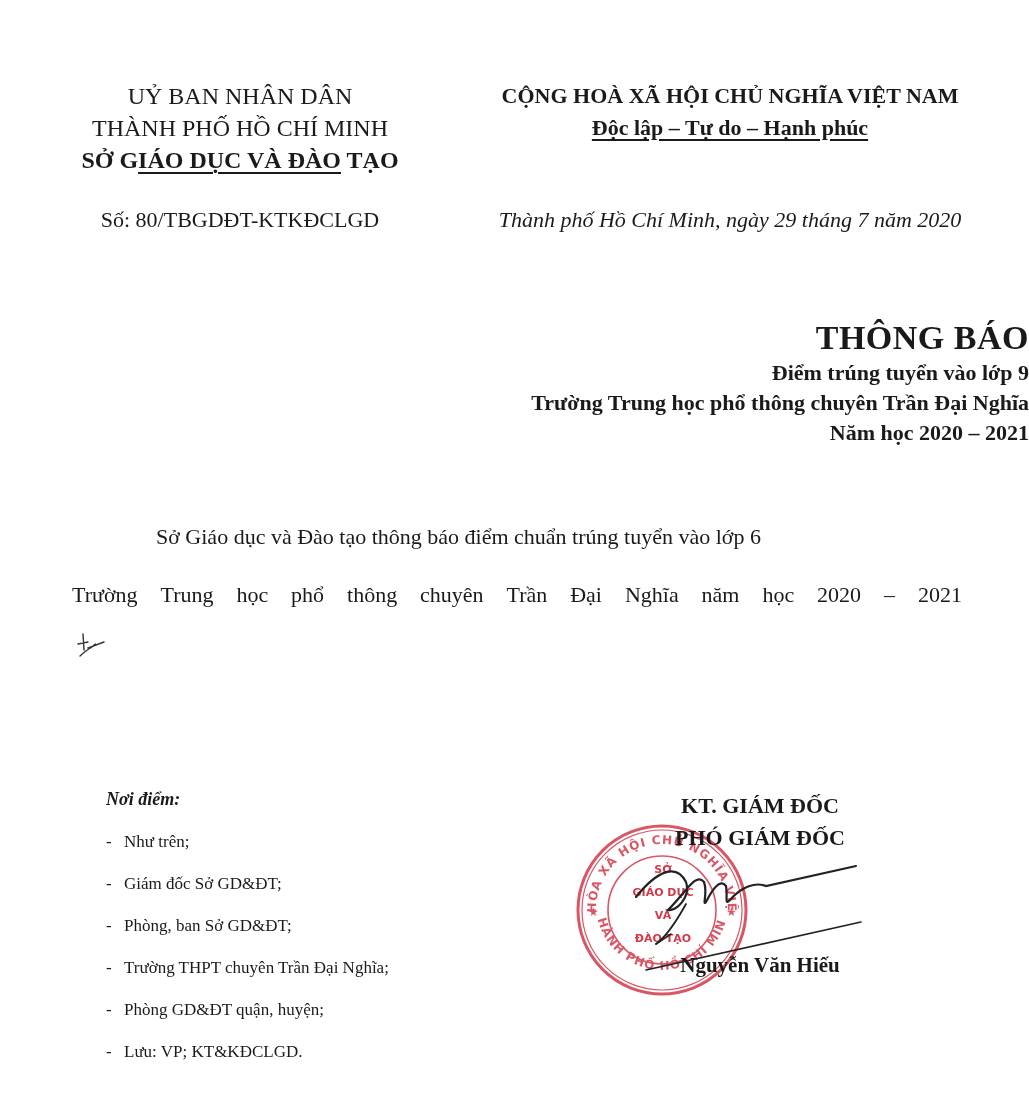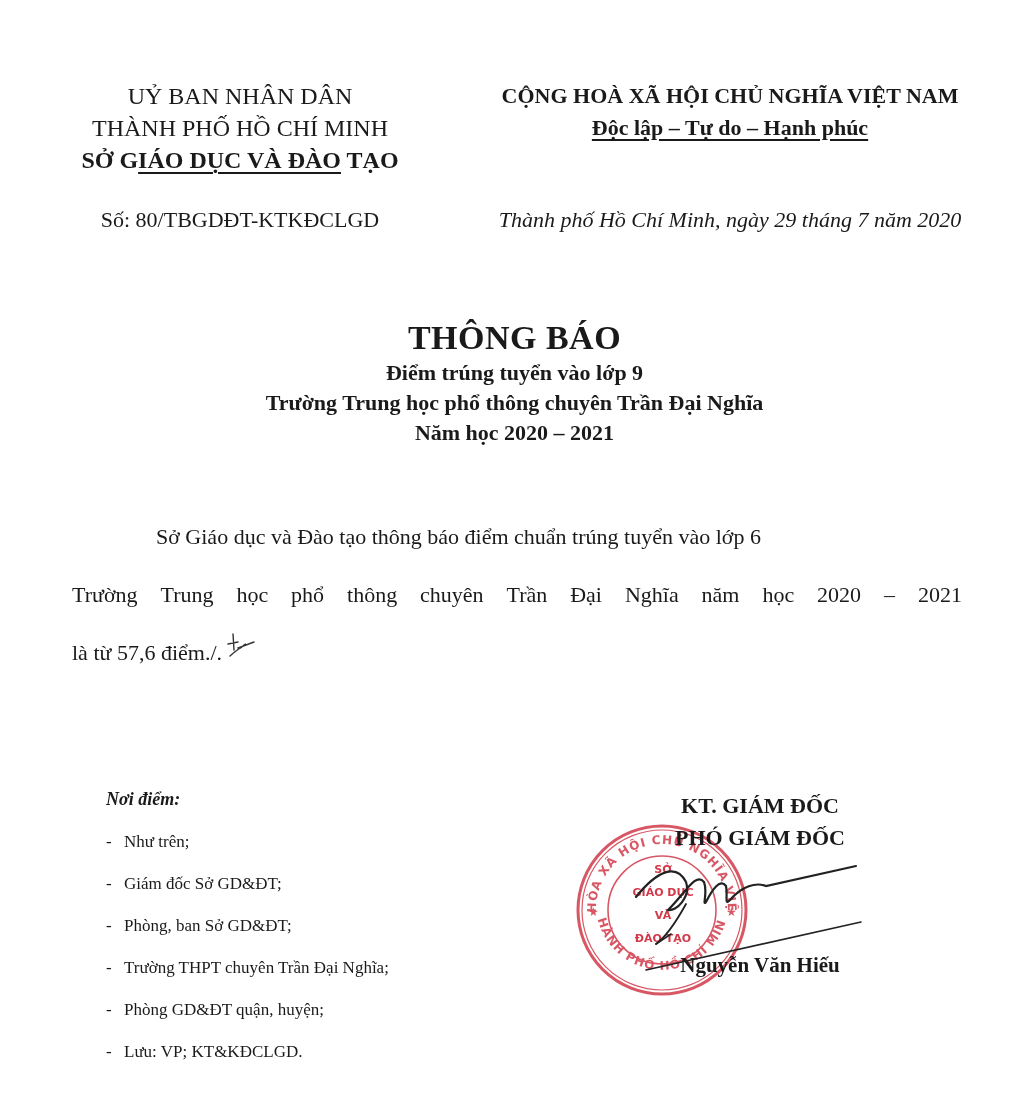--- a/index.html
+++ b/index.html
@@ -49,20 +49,21 @@
   #doc-date {
     left: 440px; top: 204px; width: 580px;
     font-size: 22px; line-height: 32px;
     font-style: italic;
   }
 
   
   #title-block {
     left: 0; top: 318px; width: 1029px;
     font-weight: bold;
+    text-align: right;
   }
   #title-main {
     font-size: 34px; line-height: 40px;
     letter-spacing: 0.5px;
   }
   .title-sub {
     font-size: 22px; line-height: 30px;
   }
 
   
@@ -156,21 +157,20 @@
     <span>Trần</span>
     <span>Đại</span>
     <span>Nghĩa</span>
     <span>năm</span>
     <span>học</span>
     <span>2020</span>
     <span>–</span>
     <span>2021</span>
   </div>
   <div id="body-line3">
-    <span>là từ 57,6 điểm./.</span>
     <span class="initial-mark">
       <svg width="34" height="30" viewBox="0 0 34 30">
         <path d="M4 14 L14 12 M9 4 L10 20 M6 26 C10 22 16 18 22 14 C18 16 16 20 14 18 L30 12" fill="none" stroke="#333" stroke-width="1.4" stroke-linecap="round"></path>
       </svg>
     </span>
   </div>
 </div>
 
 <div id="recipients" class="abs">
   <div id="recipients-title">Nơi điểm:</div>

